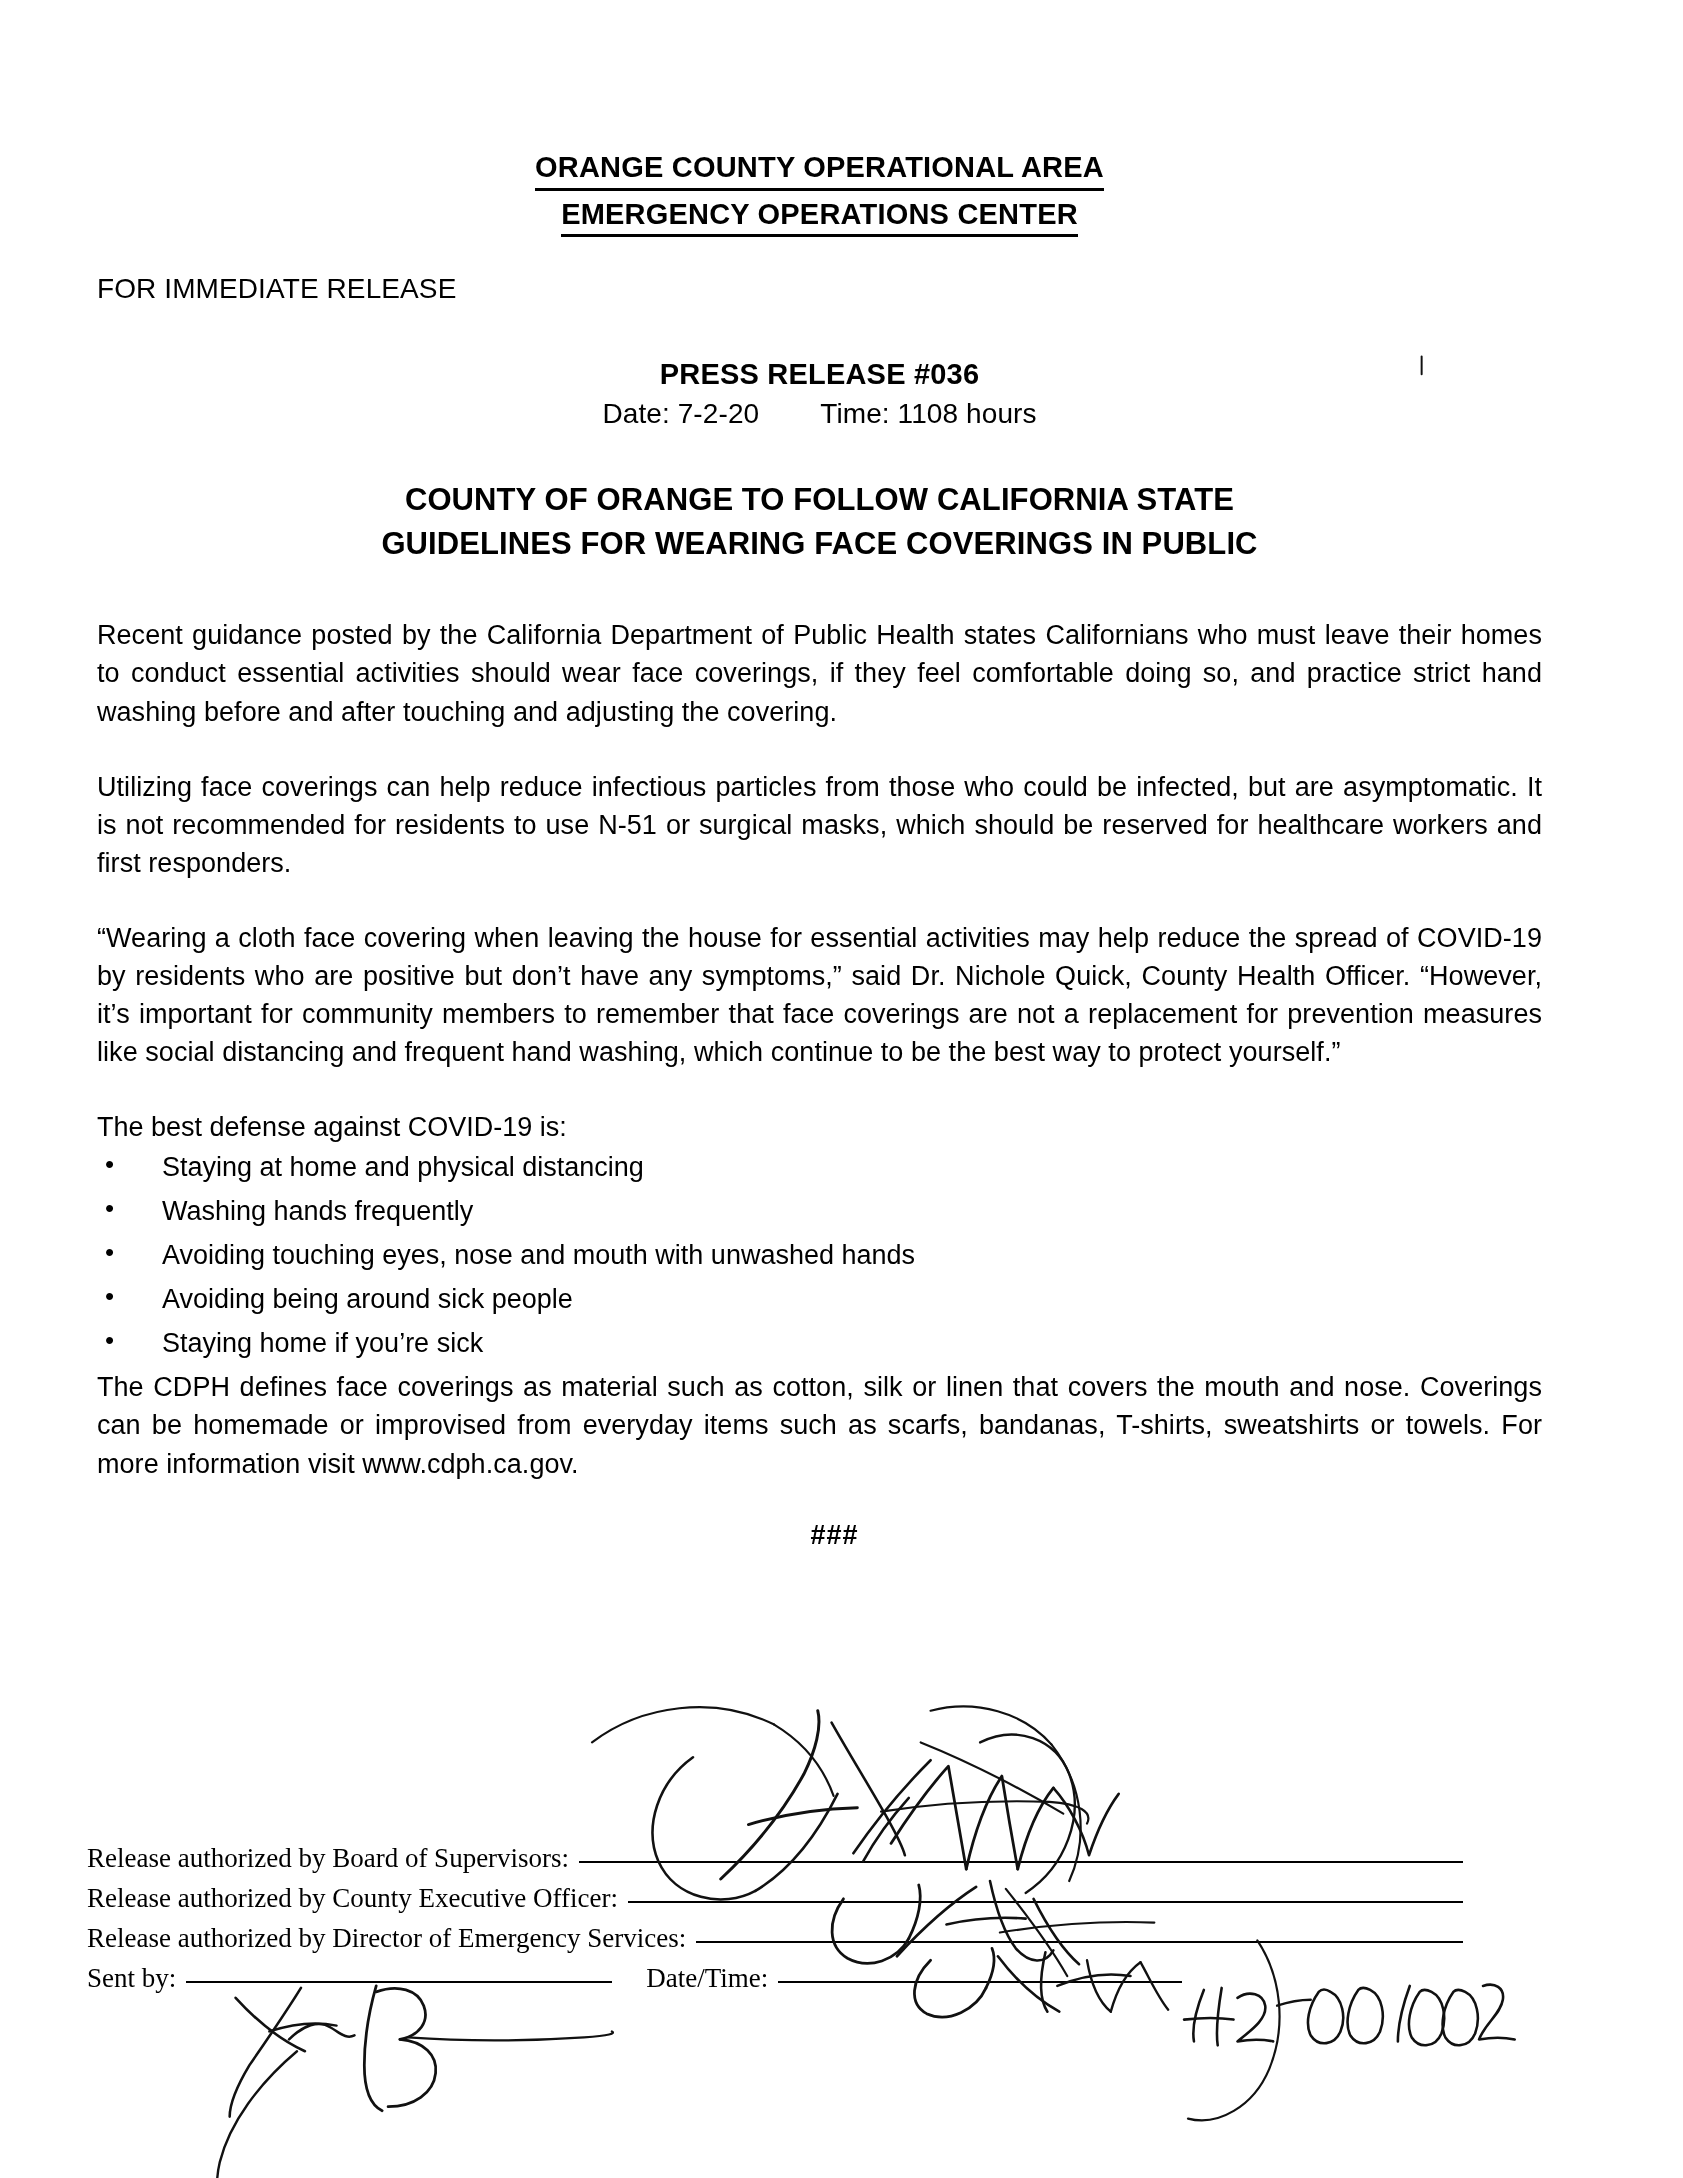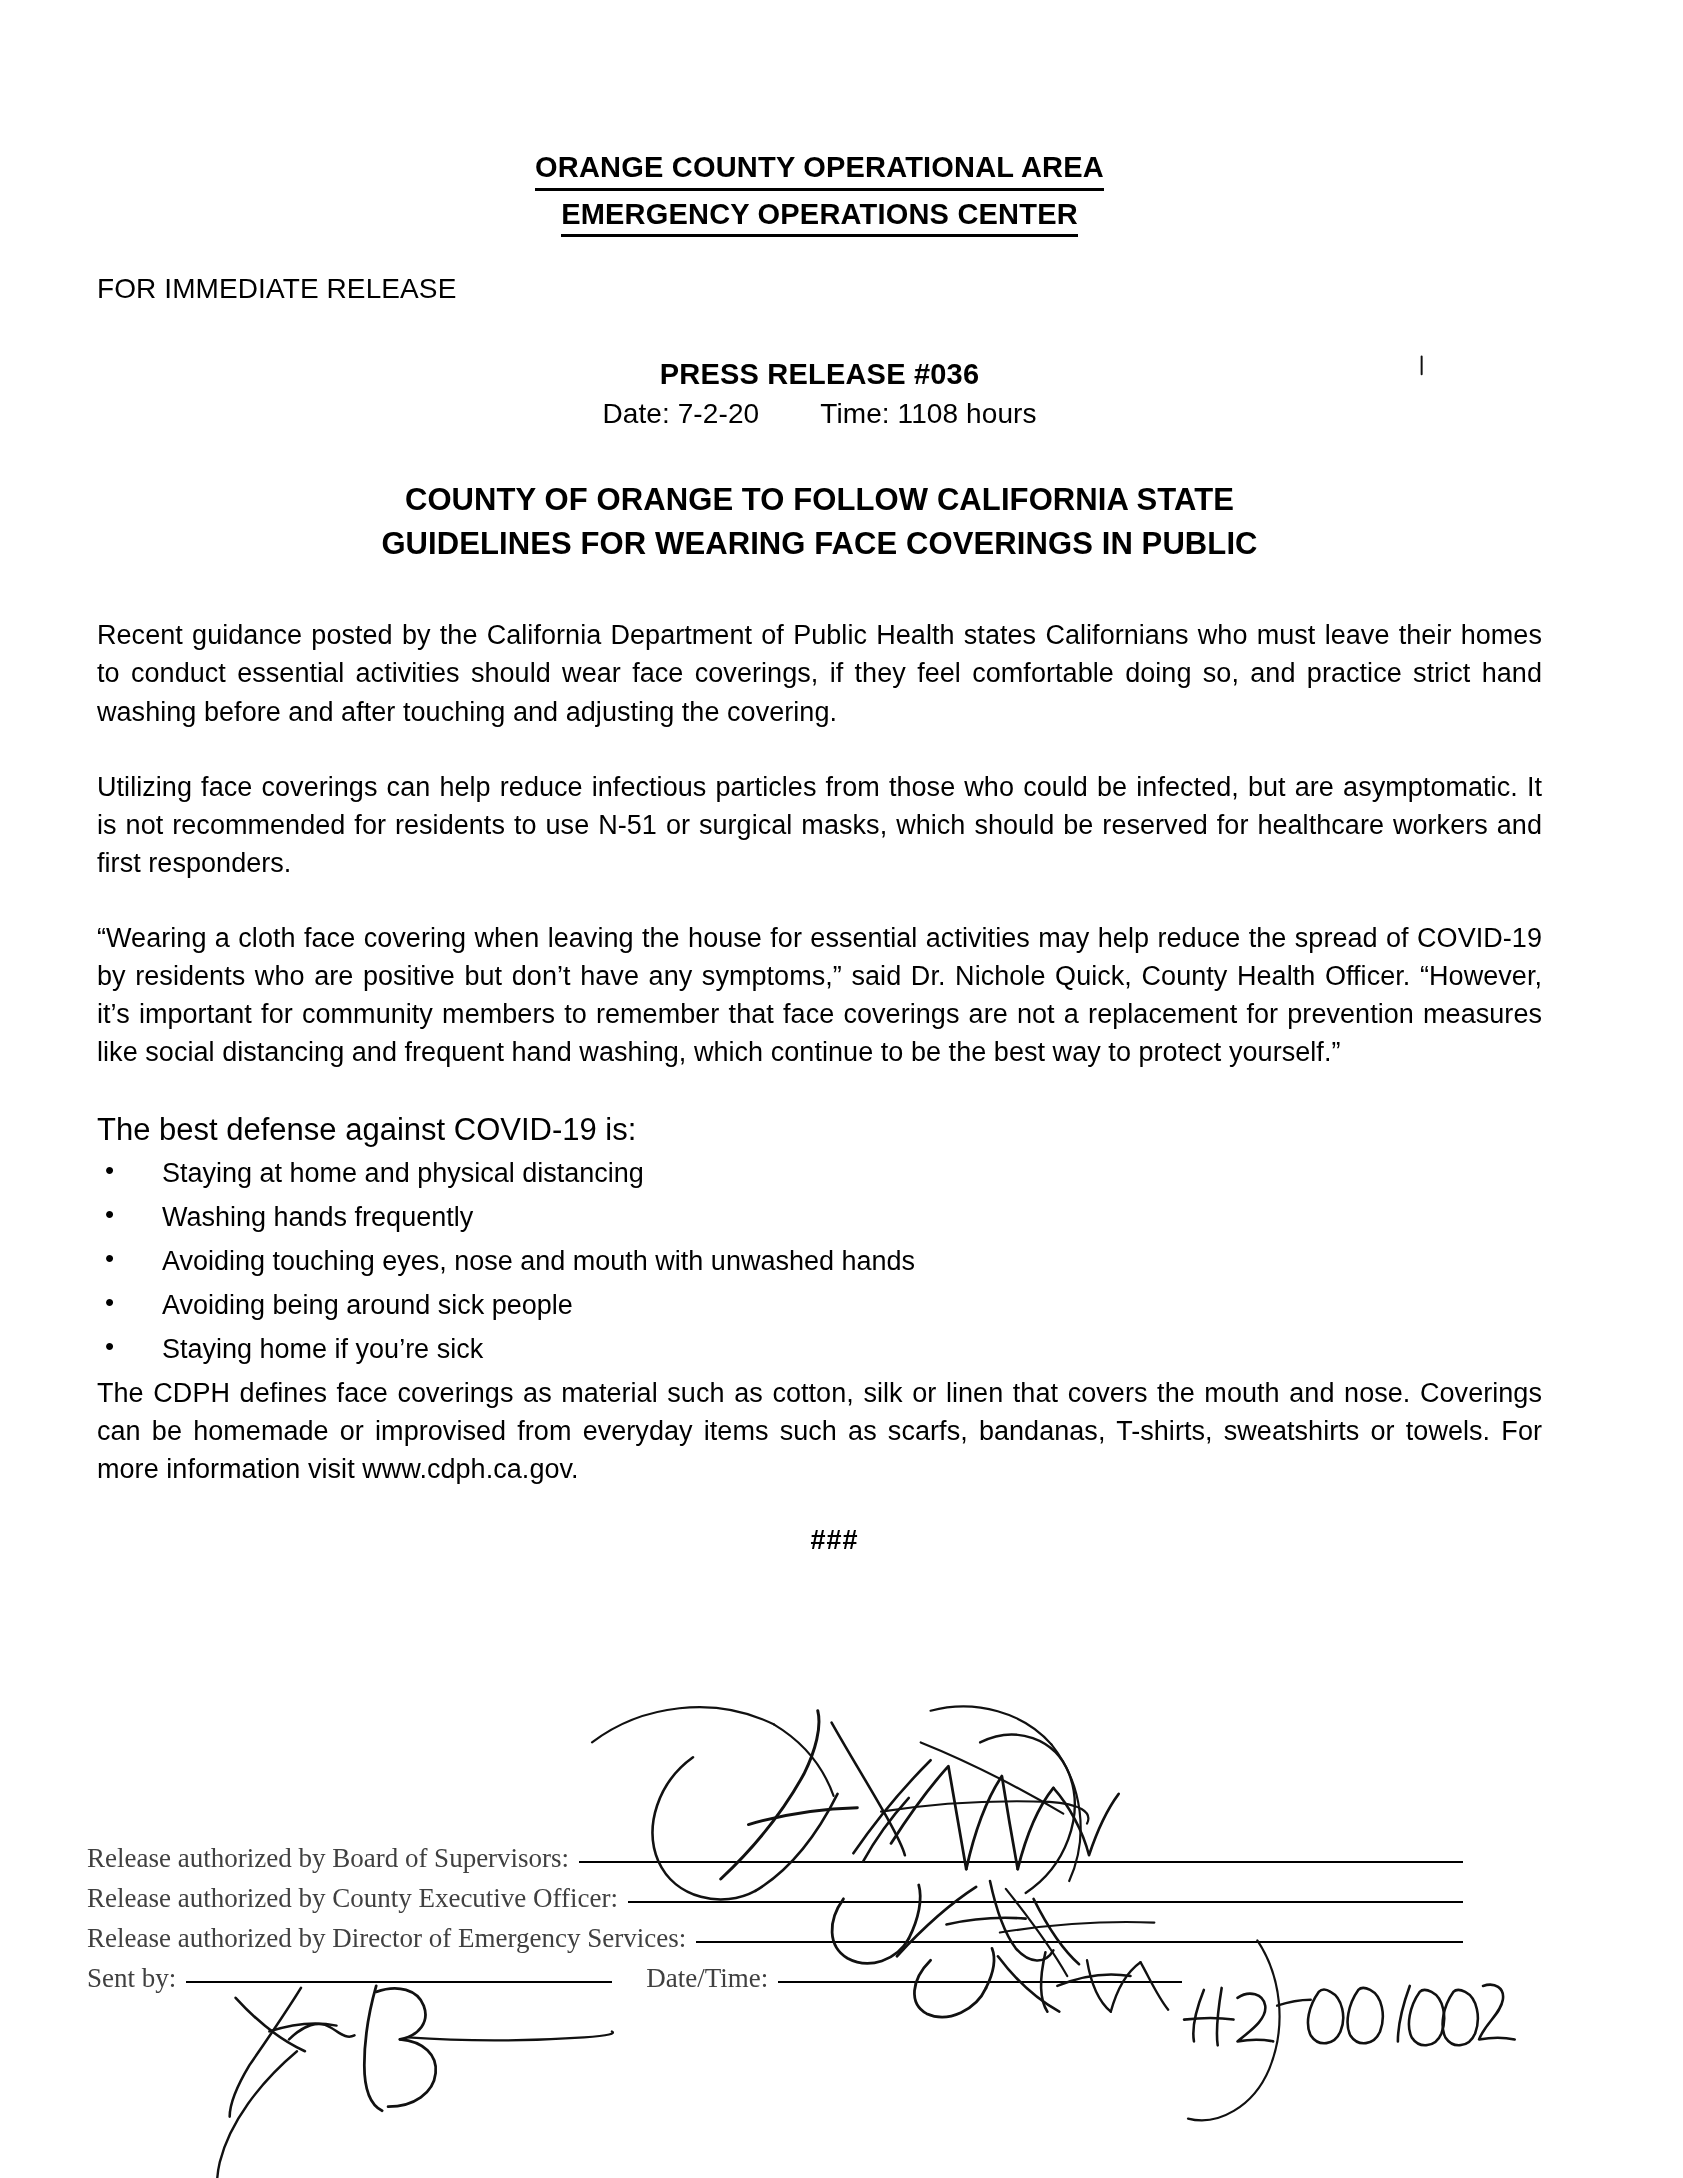--- a/index.html
+++ b/index.html
@@ -85,21 +85,21 @@
   p.para {
     font-size: 27px;
     line-height: 1.41;
     text-align: justify;
     margin: 0 0 37px 0;
     letter-spacing: 0.05px;
   }
   p.para:last-child { margin-bottom: 0; }
 
   .lead-in {
-    font-size: 31px;
+    font-size: 27px;
     line-height: 1.41;
     margin: 0 0 2px 0;
   }
 
   ul.defense {
     list-style: none;
     margin: 0;
     padding: 0;
   }
   ul.defense li {
@@ -130,21 +130,21 @@
   }
 
   
   .sig-block {
     position: absolute;
     left: 87px;
     top: 1843px;
     width: 1376px;
     font-family: "Liberation Serif", serif;
     font-size: 27px;
-    color: #404040;
+    color: #000000;
   }
   .sig-row {
     display: flex;
     align-items: baseline;
     height: 40px;
     white-space: nowrap;
   }
   .sig-label { flex: 0 0 auto; }
   .sig-line {
     flex: 1 1 auto;

